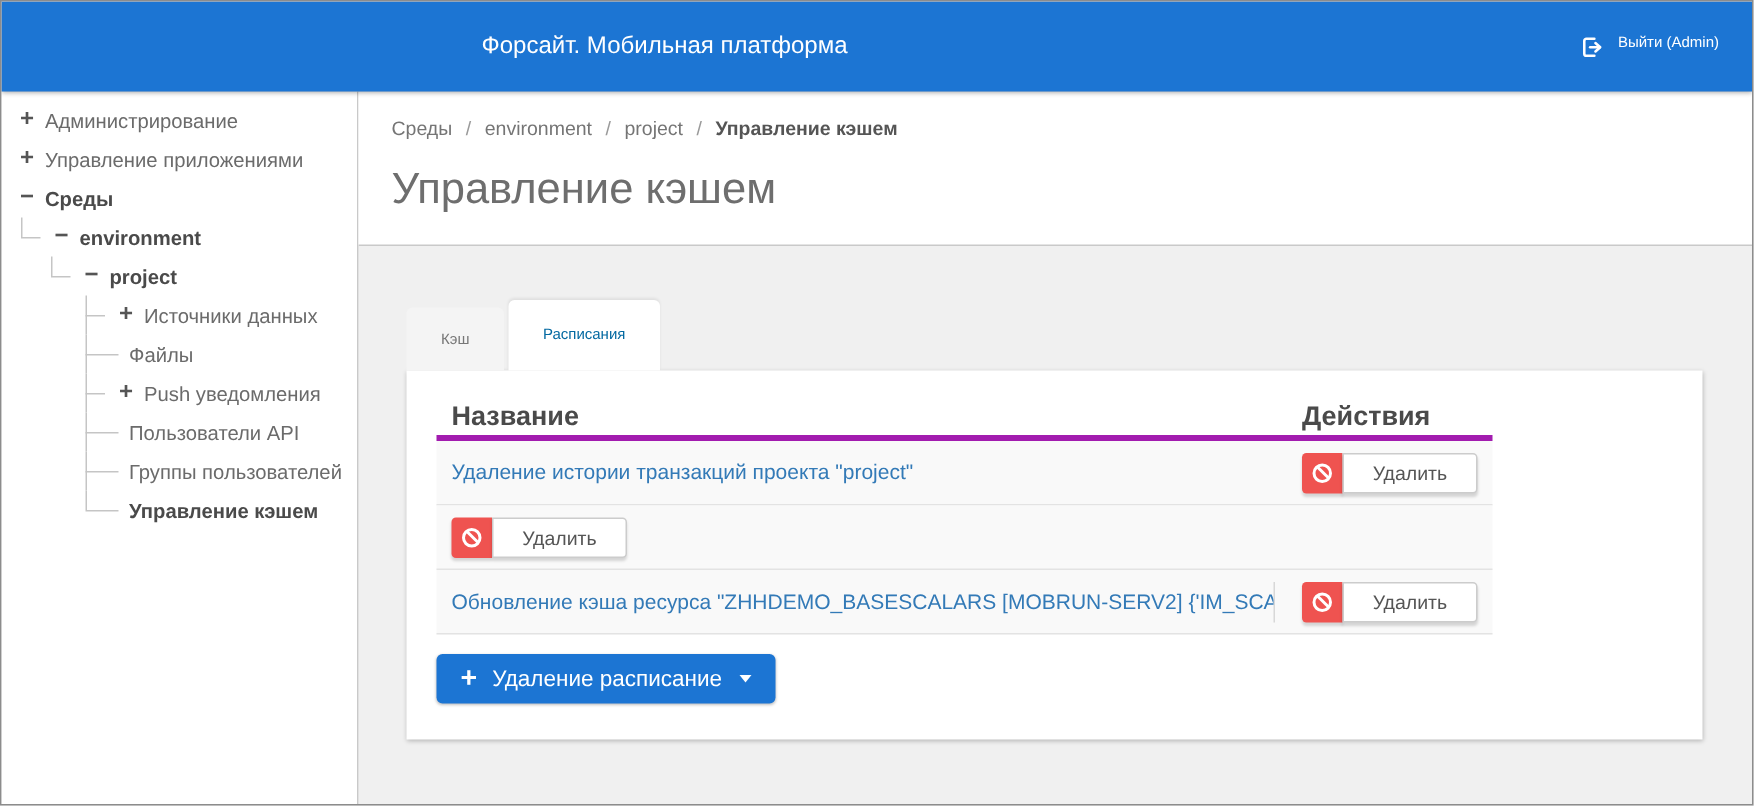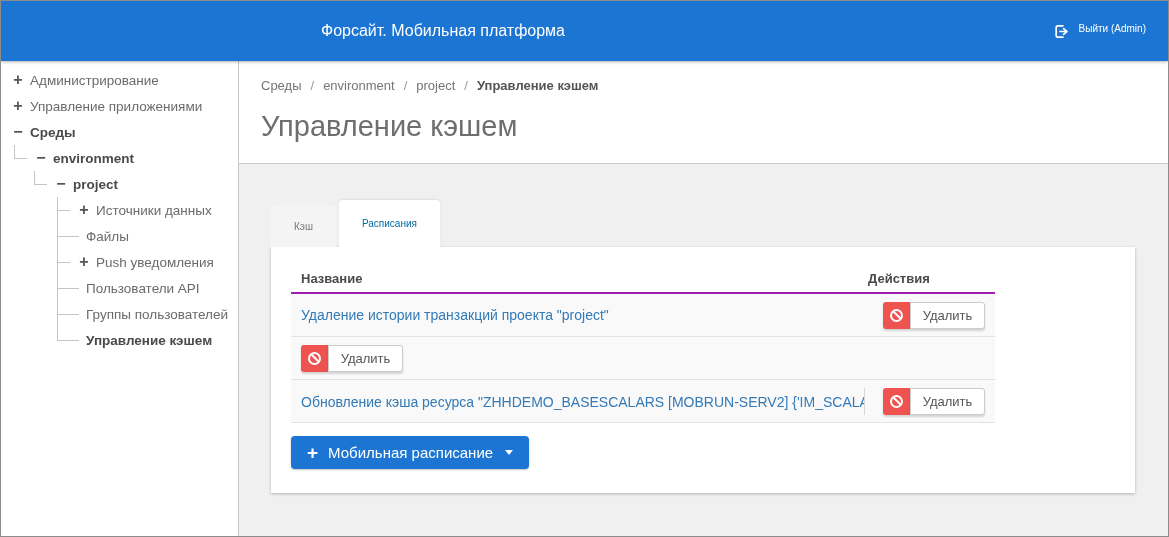--- a/index.html
+++ b/index.html
@@ -51,29 +51,29 @@
   .tabs{display:flex;gap:3px;height:47px;align-items:flex-end}
   .tab{height:42px;padding:0 23px;display:flex;align-items:center;font-size:10px;color:#777;
     background:#f4f4f4;border-radius:4px 4px 0 0;cursor:pointer;position:relative;z-index:2}
   .tab.active{height:47px;background:#fff;color:#0369a1;font-weight:normal;
     box-shadow:0 -1px 2px rgba(0,0,0,.07)}
   .card{width:864px;background:#fff;box-shadow:0 1px 3px rgba(0,0,0,.25);
     padding:18px 20px 24px;position:relative;z-index:1}
   
   .table{width:704px}
   .thead{display:flex;align-items:center;height:29px;padding:0 10px;
-    border-bottom:2px solid #a21caf;font-size:13px;font-weight:bold;color:#4a4a4a}
+    border-bottom:4px solid #a21caf;font-size:18px;font-weight:bold;color:#4a4a4a}
   .th-name{flex:1}
   .th-actions{width:117px}
   .trow{display:flex;align-items:center;height:43px;background:#f9f9f9;
     border-bottom:1px solid #e3e3e3;margin-bottom:0;padding:0 10px}
   .cell-name{flex:1;min-width:0;overflow:hidden;white-space:nowrap;margin-right:18px}
   .trow.truncated .cell-name{border-right:1px solid #d8d8d8;height:27px;line-height:27px}
   .row-link{color:var(--link);font-size:14px;text-decoration:none;cursor:pointer}
-  .cell-actions{width:102px;display:flex;flex:none}
+  .cell-actions{width:117px;display:flex;flex:none}
   .icon-btn{width:27px;height:27px;flex:none;background:var(--danger);border:none;
     border-radius:3px 0 0 3px;display:flex;align-items:center;justify-content:center;
     cursor:pointer;box-shadow:0 2px 2px rgba(0,0,0,.15);padding:0}
   .ban{width:13px;height:13px;border:2px solid #fff;border-radius:50%;position:relative;flex:none}
   .ban::after{content:"";position:absolute;left:50%;top:50%;width:10px;height:2px;background:#fff;
     transform:translate(-50%,-50%) rotate(45deg)}
   .del-btn{flex:1;height:27px;background:#fff;border:1px solid #ccc;border-radius:0 3px 3px 0;
     font-size:13px;color:#555;cursor:pointer;box-shadow:0 2px 2px rgba(0,0,0,.15);
     font-family:"Liberation Sans",sans-serif}
   
@@ -203,19 +203,19 @@
                     <span class="ban"></span>
                   </button>
                   <button class="del-btn">Удалить</button>
                 </div>
               </div>
             </div>
         </div>
 
         <button class="add-btn">
           <span class="plus-glyph">+</span>
-          <span>Мобильная расписание</span>
+          <span>Удаление расписание</span>
           <span class="caret-down"></span>
         </button>
       </div>
     </div>
   </div>
 </div>
 
 </body></html>

